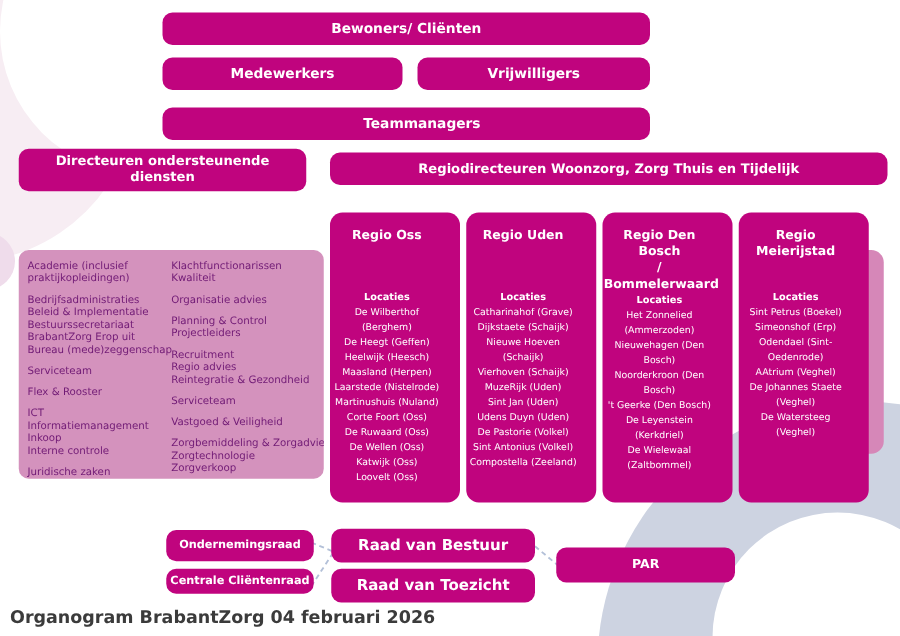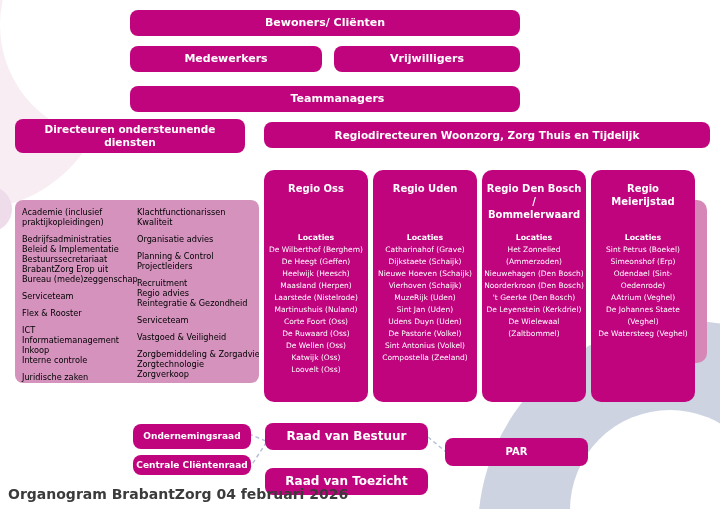--- a/index.html
+++ b/index.html
@@ -21,40 +21,40 @@
     font-weight:bold;z-index:2;box-sizing:border-box;line-height:1.2;
   }
   .bewoners{left:130px;top:10px;width:390px;height:26px;font-size:11px;}
   .medewerkers{left:130px;top:46px;width:192px;height:26px;font-size:11px;}
   .vrijwilligers{left:334px;top:46px;width:186px;height:26px;font-size:11px;}
   .teammanagers{left:130px;top:86px;width:390px;height:26px;font-size:11px;padding-left:25px;}
   .directeuren{left:15px;top:119px;width:230px;height:34px;font-size:10.5px;padding:0 8px;}
   .regiodirecteuren{left:264px;top:122px;width:446px;height:26px;font-size:10.5px;}
   .panel{
     position:absolute;left:15px;top:200px;width:244px;height:183px;background:var(--panel_pink);
-    border-radius:8px;color:#000000;z-index:2;display:flex;box-sizing:border-box;
+    border-radius:8px;color:#701a75;z-index:2;display:flex;box-sizing:border-box;
     padding:7px 2px 0 7px;overflow:hidden;text-align:left;
   }
   .pcol{font-size:8.2px;line-height:10px;white-space:nowrap;}
   .pcol1{width:115px;}
   .pcol2{width:120px;}
   .pcol > div{margin-bottom:7px;}
   .region{
     position:absolute;top:170px;width:104px;height:232px;background:var(--magenta);
     border-radius:10px;color:#fff;z-index:2;box-sizing:border-box;text-align:center;
-    padding:12px 1px 0 1px;
+    padding:12px 14px 0 1px;
   }
   .r0{left:264px;} .r1{left:373px;} .r2{left:482px;} .r3{left:591px;}
   .region-name{font-weight:bold;font-size:10px;line-height:13px;min-height:50px;}
   .locaties-label{font-weight:bold;font-size:7.8px;line-height:12px;}
   .loc-list{font-size:7.5px;line-height:12px;}
   .ondernemingsraad{left:133px;top:424px;width:118px;height:25px;font-size:9px;}
   .clientenraad{left:133px;top:455px;width:118px;height:20px;font-size:9px;text-align:center;}
   .rvb{left:265px;top:423px;width:163px;height:27px;font-size:12px;}
-  .rvt{left:265px;top:468px;width:163px;height:27px;font-size:12px;text-align:right;}
+  .rvt{left:265px;top:455px;width:163px;height:27px;font-size:12px;text-align:right;}
   .par{left:445px;top:438px;width:143px;height:28px;font-size:10px;}
   .footer{
     position:absolute;left:8px;top:486px;font-size:14px;font-weight:600;
     color:var(--footer_text);z-index:2;
   }
 </style>
 </head>
 <body>
 
 <div class="canvas">

